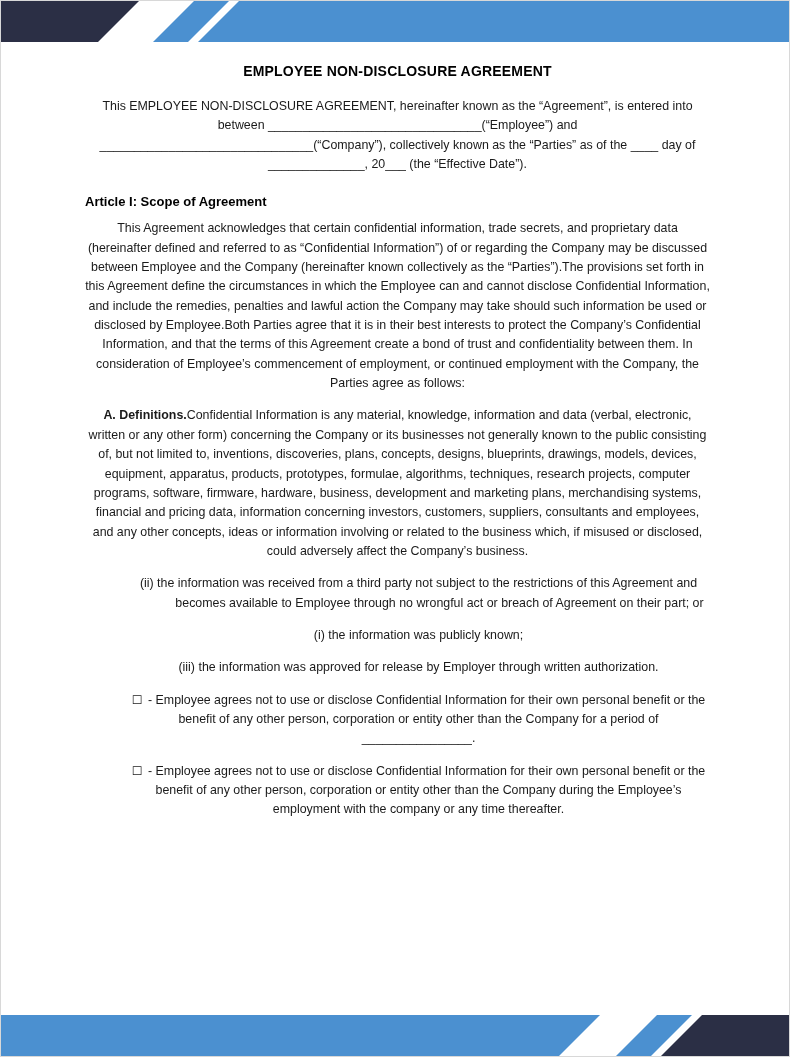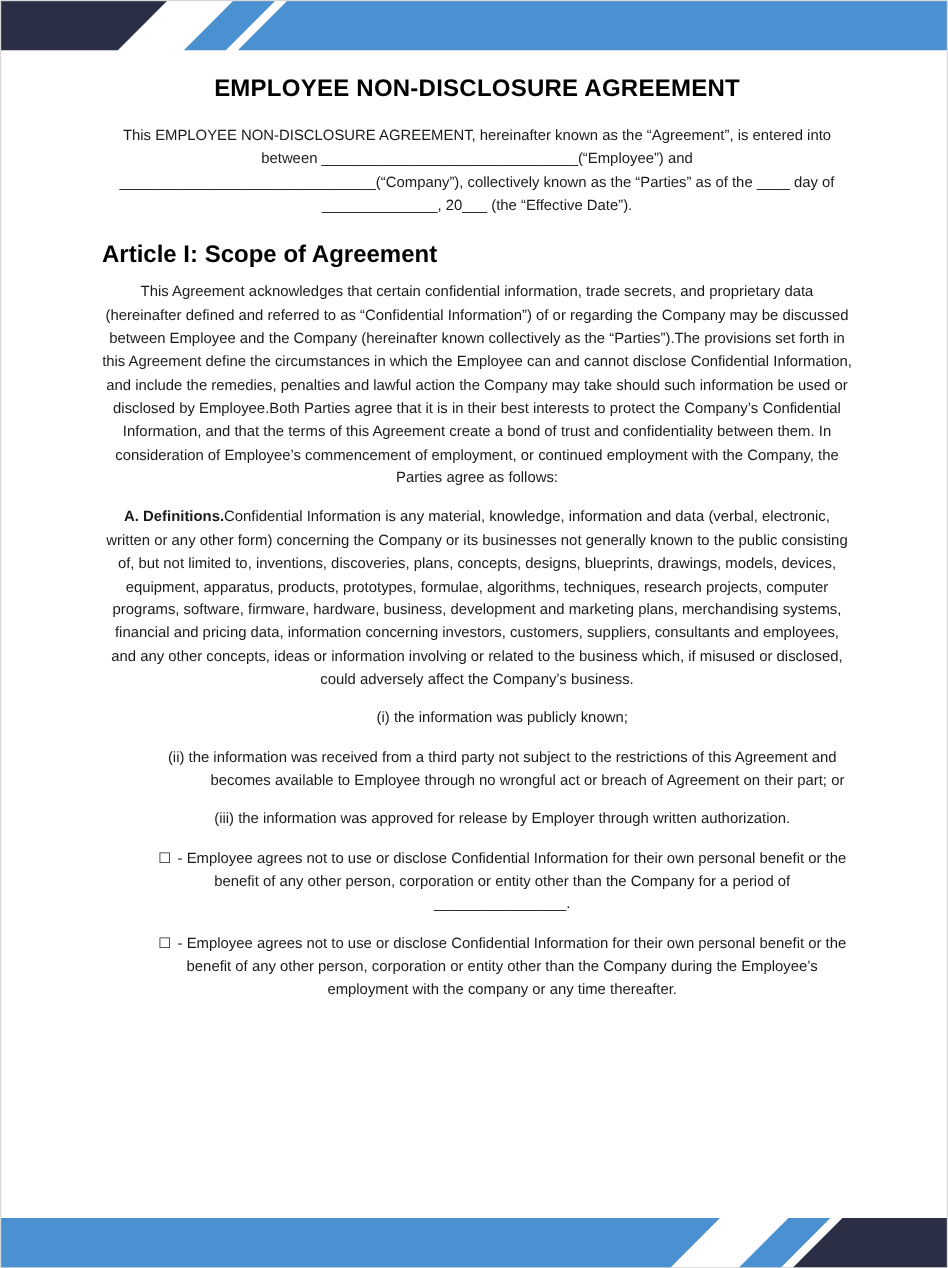--- a/index.html
+++ b/index.html
@@ -44,29 +44,29 @@
     pointer-events: none;
   }
   
   .content {
     position: absolute;
     left: 85px;
     top: 55px;
     width: 625px;
   }
   h1.doc-title {
-    font-size: 20px;
+    font-size: 14px;
     font-weight: bold;
     text-align: center;
     letter-spacing: 0.2px;
     margin: 8px 0 18px 0;
     color: #000;
   }
   h2.article-heading {
-    font-size: 20px;
+    font-size: 13px;
     font-weight: bold;
     margin: 20px 0 10px 0;
     color: #000;
   }
   p.para {
     font-size: 12.4px;
     line-height: 1.56;
     color: #1a1a1a;
     margin: 0 0 13px 0;
     text-align: center;
@@ -115,23 +115,23 @@
     <p class="para">This EMPLOYEE NON-DISCLOSURE AGREEMENT, hereinafter known as the “Agreement”, is entered into between _______________________________(“Employee”) and _______________________________(“Company”), collectively known as the “Parties” as of the ____ day of ______________, 20___ (the “Effective Date”).</p>
 
     <h2 class="article-heading">Article I: Scope of Agreement</h2>
 
     <p class="para">This Agreement acknowledges that certain confidential information, trade secrets, and proprietary data (hereinafter defined and referred to as “Confidential Information”) of or regarding the Company may be discussed between Employee and the Company (hereinafter known collectively as the “Parties”).The provisions set forth in this Agreement define the circumstances in which the Employee can and cannot disclose Confidential Information, and include the remedies, penalties and lawful action the Company may take should such information be used or disclosed by Employee.Both Parties agree that it is in their best interests to protect the Company’s Confidential Information, and that the terms of this Agreement create a bond of trust and confidentiality between them. In consideration of Employee’s commencement of employment, or continued employment with the Company, the Parties agree as follows:</p>
 
 
     <p class="para"><span class="bold">A. Definitions.</span><span>Confidential Information is any material, knowledge, information and data (verbal, electronic, written or any other form) concerning the Company or its businesses not generally known to the public consisting of, but not limited to, inventions, discoveries, plans, concepts, designs, blueprints, drawings, models, devices, equipment, apparatus, products, prototypes, formulae, algorithms, techniques, research projects, computer programs, software, firmware, hardware, business, development and marketing plans, merchandising systems, financial and pricing data, information concerning investors, customers, suppliers, consultants and employees, and any other concepts, ideas or information involving or related to the business which, if misused or disclosed, could adversely affect the Company’s business.</span></p>
 
 
+    <p class="para" style="margin-left:42px;text-indent:-42px;padding-left:42px;">(ii) the information was received from a third party not subject to the restrictions of this Agreement and becomes available to Employee through no wrongful act or breach of Agreement on their part; or</p>
+
     <p class="para indent">(i) the information was publicly known;</p>
-
-    <p class="para" style="margin-left:42px;text-indent:-42px;padding-left:42px;">(ii) the information was received from a third party not subject to the restrictions of this Agreement and becomes available to Employee through no wrongful act or breach of Agreement on their part; or</p>
 
     <p class="para indent">(iii) the information was approved for release by Employer through written authorization.</p>
 
 
     <p class="para indent"><span class="checkbox-glyph">☐</span> <span>- Employee agrees not to use or disclose Confidential Information for their own personal benefit or the benefit of any other person, corporation or entity other than the Company for a period of ________________.</span></p>
 
     <p class="para indent"><span class="checkbox-glyph">☐</span> <span>- Employee agrees not to use or disclose Confidential Information for their own personal benefit or the benefit of any other person, corporation or entity other than the Company during the Employee’s employment with the company or any time thereafter.</span></p>
 
   </div>
 </div>

